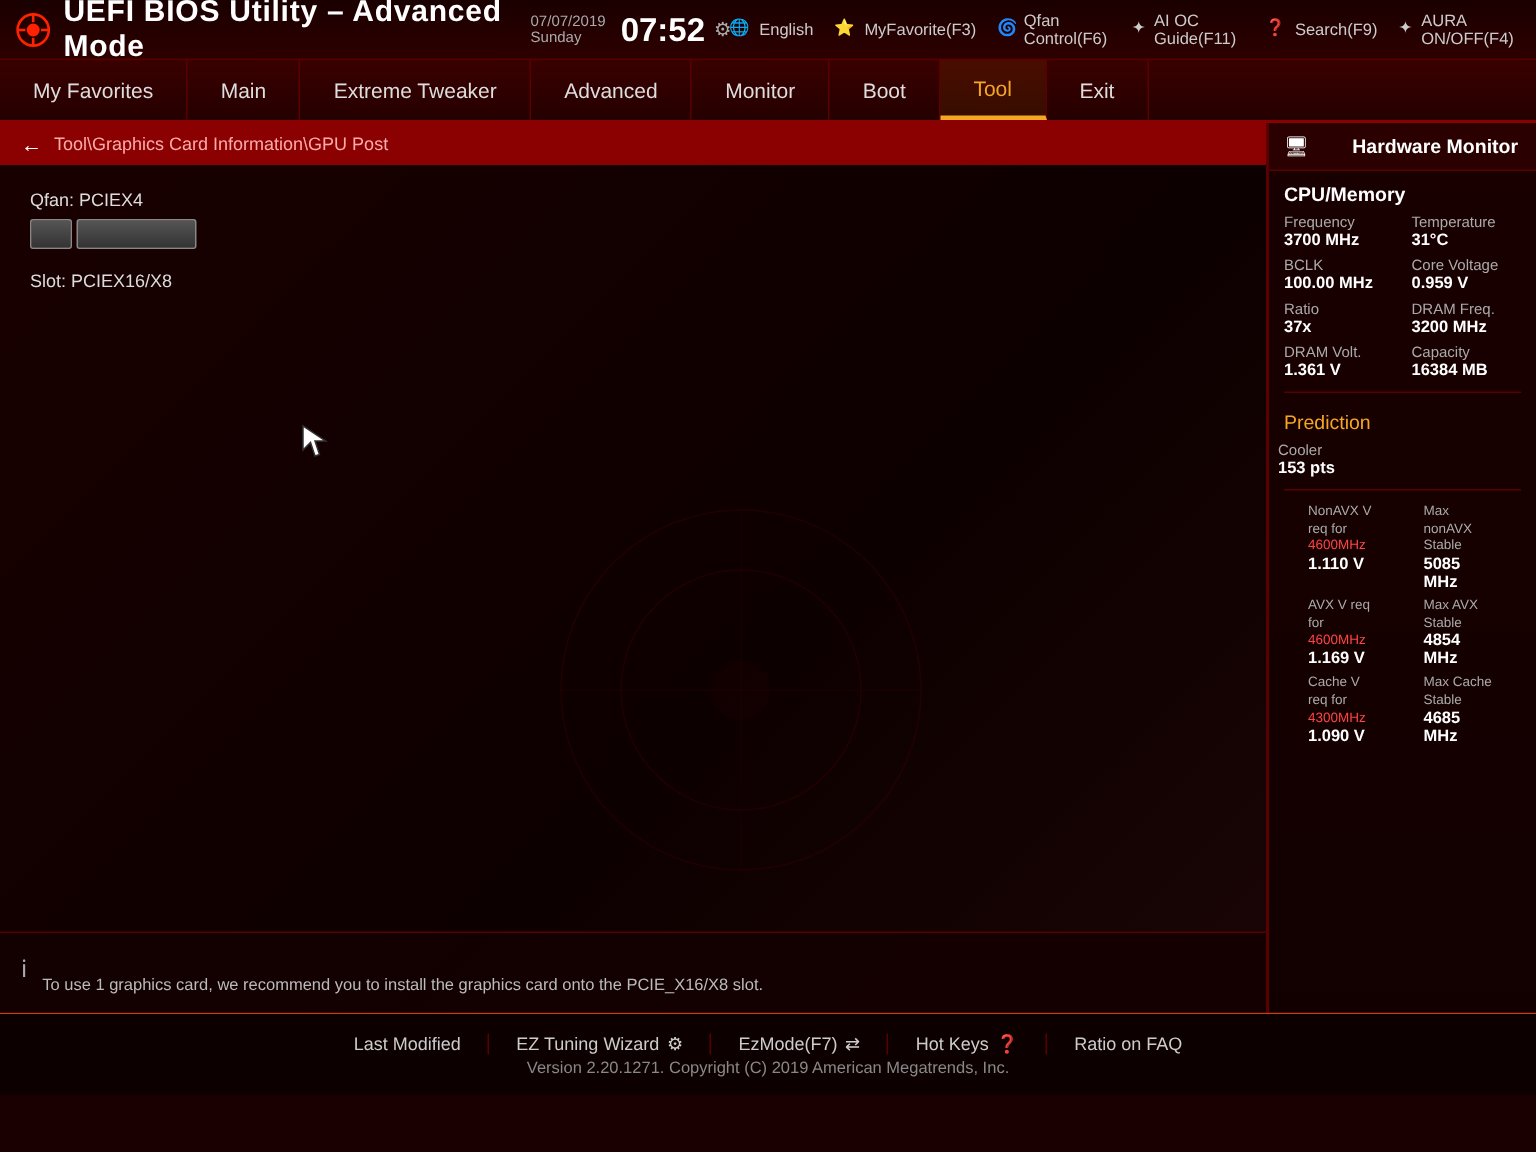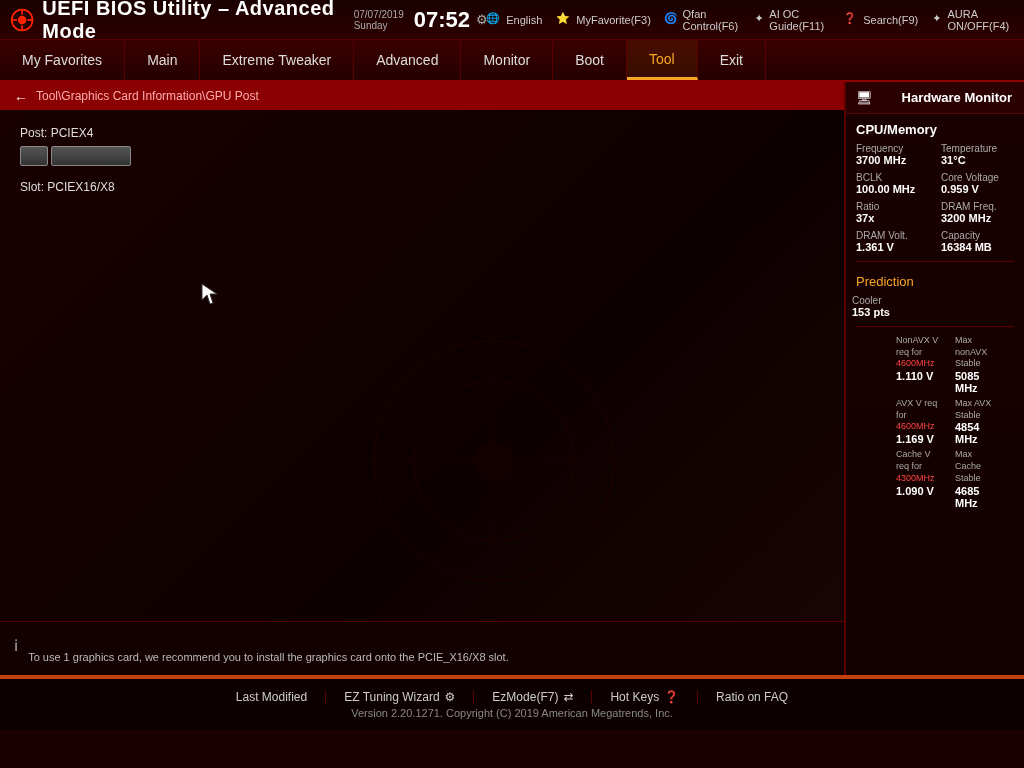--- a/index.html
+++ b/index.html
@@ -307,34 +307,33 @@
       padding: 2px 6px;
     }
     .hw-cell-label { font-size: 10px; color: #aaa; }
     .hw-cell-value { font-size: 11px; color: #fff; font-weight: 700; }
 
     
     .pred-grid {
       display: grid;
       grid-template-columns: 1fr 1fr;
       padding: 0 20px;
-      gap: 4px;
-      margin-left: 24px;
+      gap: 16px;
     }
     .pred-cell {
       padding: 2px 6px;
     }
     .pred-cell-label { font-size: 9px; color: #aaa; line-height: 1.3; }
     .pred-cell-highlight { font-size: 9px; color: #ff4444; }
     .pred-cell-value { font-size: 11px; color: #fff; font-weight: 600; }
 
     
     #footer {
       background: #0d0000;
-      border-top: 4px solid #c2410c;
+      border-top: 1px solid #c2410c;
       height: 55px;
       display: flex;
       flex-direction: column;
       align-items: center;
       justify-content: center;
       gap: 3px;
     }
     #footer-tools {
       display: flex;
       align-items: center;
@@ -456,21 +455,21 @@
 
   <div id="left-content">
 
     <div id="breadcrumb">
       <span id="breadcrumb-arrow">←</span>
       <span>Tool\Graphics Card Information\GPU Post</span>
     </div>
 
     <div id="gpu-post-content">
 
-      <div class="slot-label">Post: PCIEX4</div>
+      <div class="slot-label">Qfan: PCIEX4</div>
       <div class="pcie-slot-small">
         <div class="pcie-chip pcie-chip-sm"></div>
         <div class="pcie-chip pcie-chip-lg"></div>
       </div>
 
       <div class="slot-label">Slot: PCIEX16/X8</div>
     </div>
 
     <div id="cursor-icon">
       <svg viewBox="0 0 20 24" fill="none" xmlns="http://www.w3.org/2000/svg">

